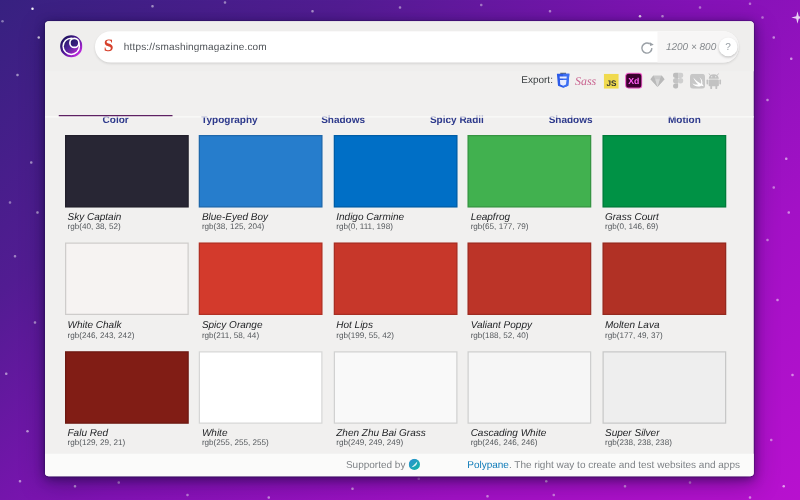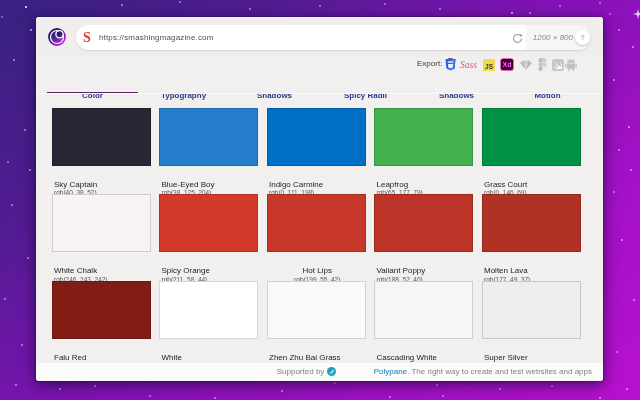--- a/index.html
+++ b/index.html
@@ -31,21 +31,21 @@
   .exportrow { position:absolute; left:381px; top:40px; width:162px; height:15px; }
   .exportrow .lbl { position:absolute; left:0; top:2px; font-size:8px; color:#3c4043; }
   .ic { position:absolute; }
   
   .tabs { position:absolute; left:11px; top:61.5px; width:546px; height:10px; display:flex; line-height:9px; }
   .tab { width:91px; text-align:center; font-size:8px; font-weight:bold; color:#2e3a8c;margin-top:12px; }
   .underline { position:absolute; left:11px; top:74.7px; width:91px; height:1.6px; background:#5e2163; }
   
   .cell { position:absolute; width:99px; }
   .sw { width:99px; height:58px; border:1px solid rgba(0,0,0,.16); }
-  .nm { margin-top:14px; padding-left:2.5px; font-size:8px; line-height:9px; color:#1c1e21; }
+  .nm { margin-top:3px; padding-left:2.5px; font-size:8px; line-height:9px; color:#1c1e21;font-style:italic; }
   .rg { margin-top:0.5px; padding-left:2.5px; font-size:6.5px; line-height:7.5px; color:#54585c; }
   
   .footer { position:absolute; left:0; bottom:0; width:567px; height:18px; background:#fbfbfa;
             border-radius:0 0 3px 3px; font-size:8px; color:#7e8286; line-height:18px;
             text-align:right; padding-right:11px; }
   .footer b { color:#0f7bb8; font-weight:normal;padding-left:36px; }
 </style>
 </head>
 <body>
 <div id="stars">
@@ -225,21 +225,21 @@
       <div class="cell" style="left: 15.5px; top: 177px;">
         <div class="sw" style="background:rgb(246, 243, 242)"></div>
         <div class="nm">White Chalk</div>
         <div class="rg">rgb(246, 243, 242)</div>
       </div>
       <div class="cell" style="left: 123px; top: 177px;">
         <div class="sw" style="background:rgb(211, 58, 44)"></div>
         <div class="nm">Spicy Orange</div>
         <div class="rg">rgb(211, 58, 44)</div>
       </div>
-      <div class="cell" style="left: 230.5px; top: 177px; text-align: center;">
+      <div class="cell" style="left: 230.5px; top: 177px;">
         <div class="sw" style="background:rgb(199, 55, 42)"></div>
         <div class="nm">Hot Lips</div>
         <div class="rg">rgb(199, 55, 42)</div>
       </div>
       <div class="cell" style="left: 338px; top: 177px;">
         <div class="sw" style="background:rgb(188, 52, 40)"></div>
         <div class="nm">Valiant Poppy</div>
         <div class="rg">rgb(188, 52, 40)</div>
       </div>
       <div class="cell" style="left: 445.5px; top: 177px;">

